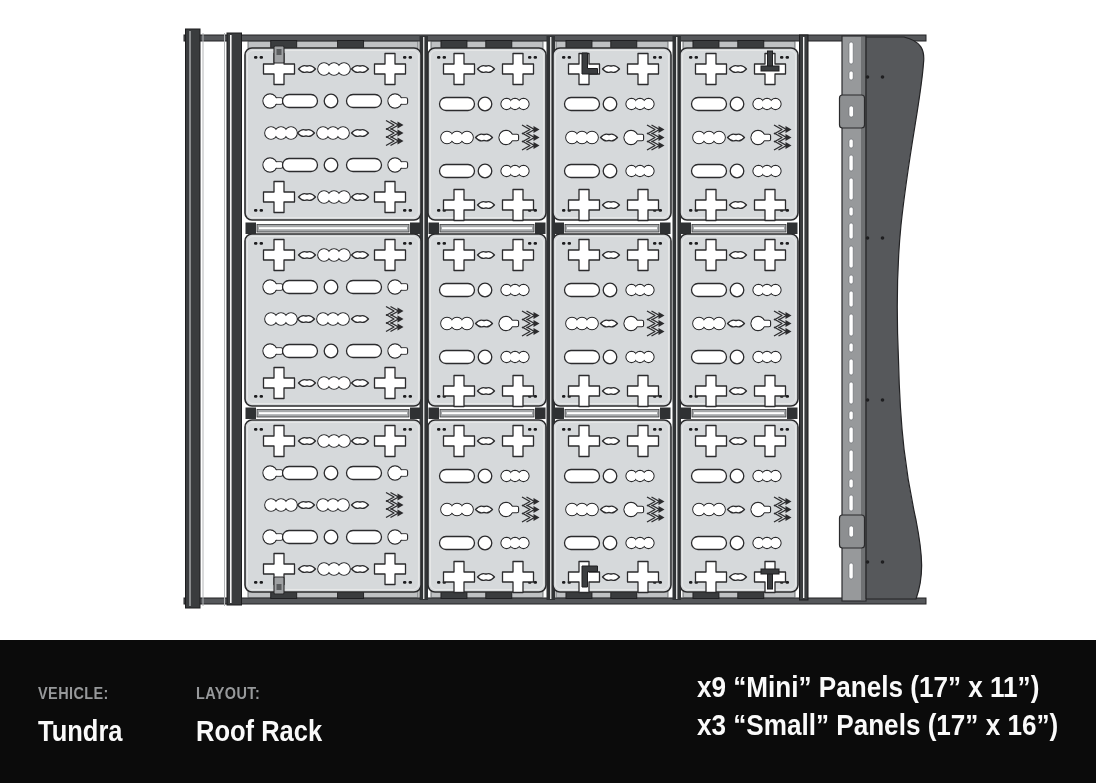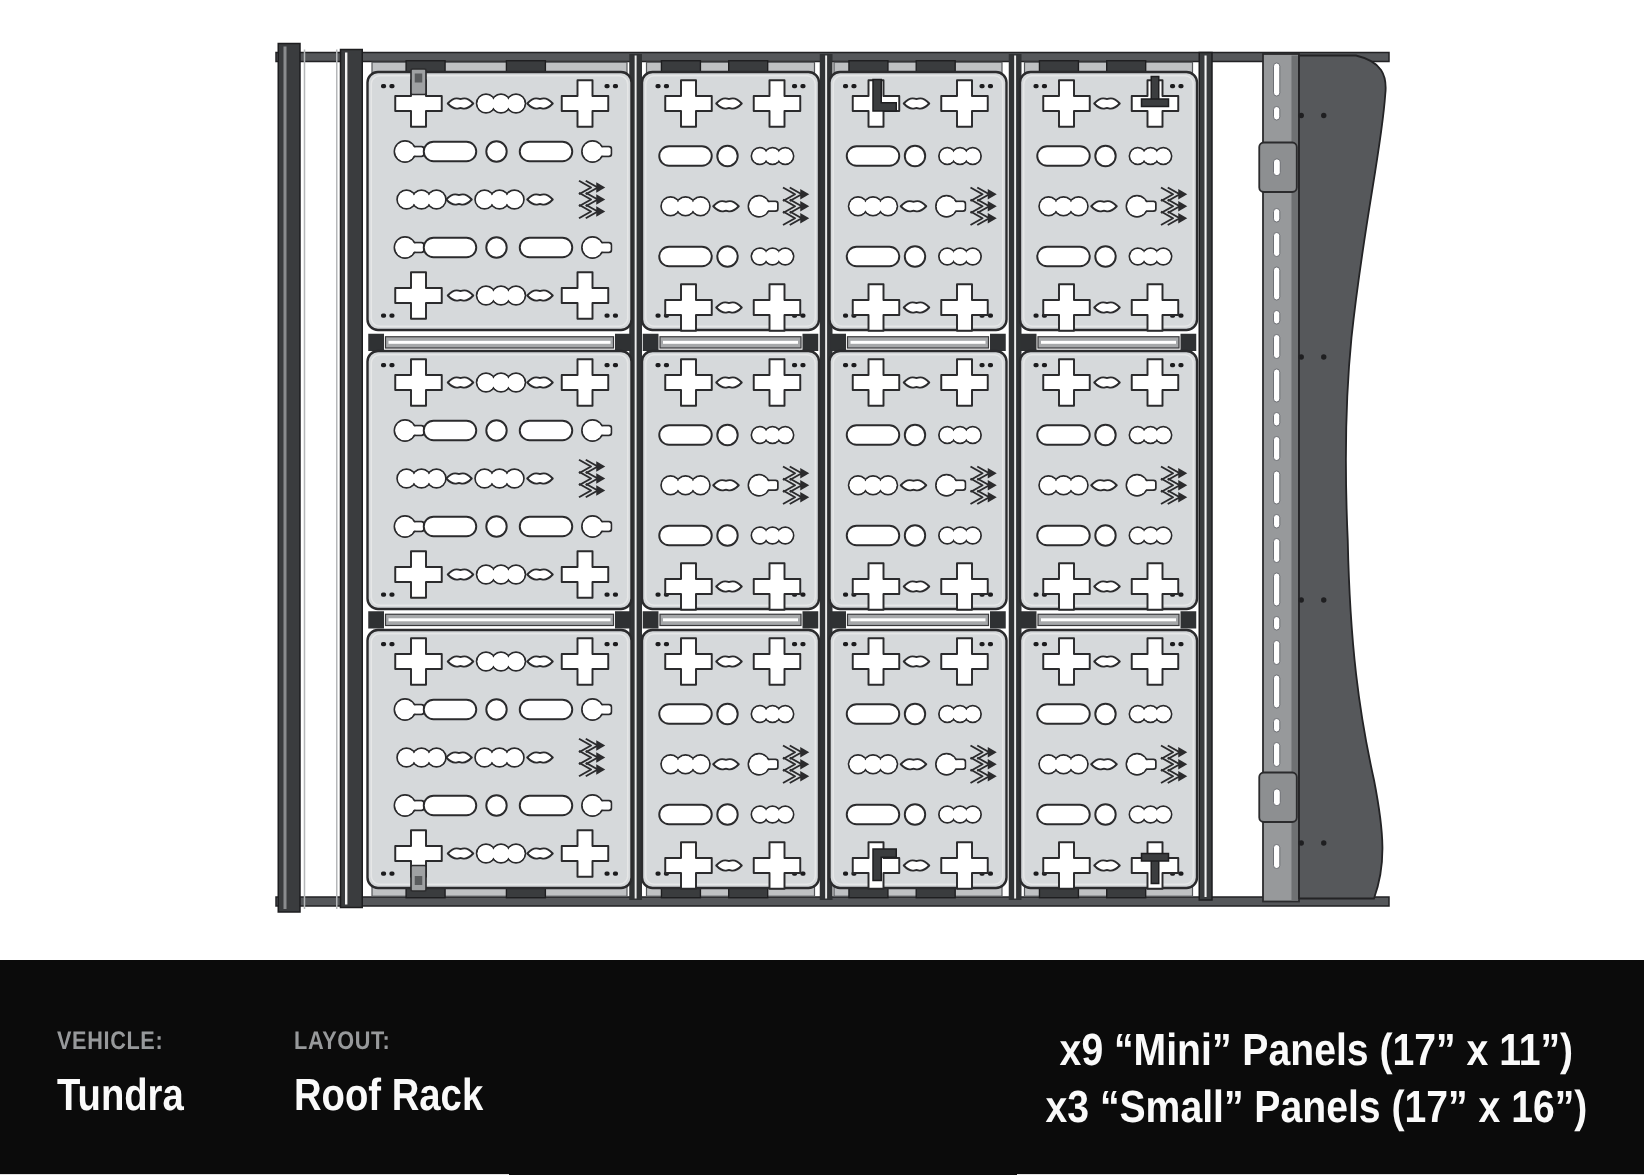--- a/index.html
+++ b/index.html
@@ -36,21 +36,21 @@
   .acc-tab-notch{fill:#5a5c5e;}
   .acc-dark{fill:#3b3d3f;stroke:#1e1e20;stroke-width:1;}
   
   .footer{position:absolute;left:0;top:640px;width:1096px;height:143px;background:#0b0b0b;}
   .f-col{position:absolute;top:44px;}
   .f-col.v{left:38px;} .f-col.l{left:196px;}
   .f-label{font-size:17px;font-weight:bold;color:#97999b;letter-spacing:.5px;
            transform:scaleX(.85);transform-origin:0 50%;white-space:nowrap;}
   .f-value{margin-top:10px;font-size:30px;font-weight:bold;color:#fafafa;
            transform:scaleX(.85);transform-origin:0 50%;white-space:nowrap;}
-  .f-right{position:absolute;top:42px;right:38px;text-align:center;}
+  .f-right{position:absolute;top:28px;right:38px;text-align:left;}
   .f-count{font-size:30px;font-weight:bold;color:#fafafa;line-height:38px;
            transform:scaleX(.87);transform-origin:100% 50%;white-space:nowrap;}
 </style>
 </head>
 <body>
 
 <div class="page">
 
   <div class="diagram-wrap">
     <svg width="1096" height="640" viewBox="0 0 1096 640" xmlns="http://www.w3.org/2000/svg">

